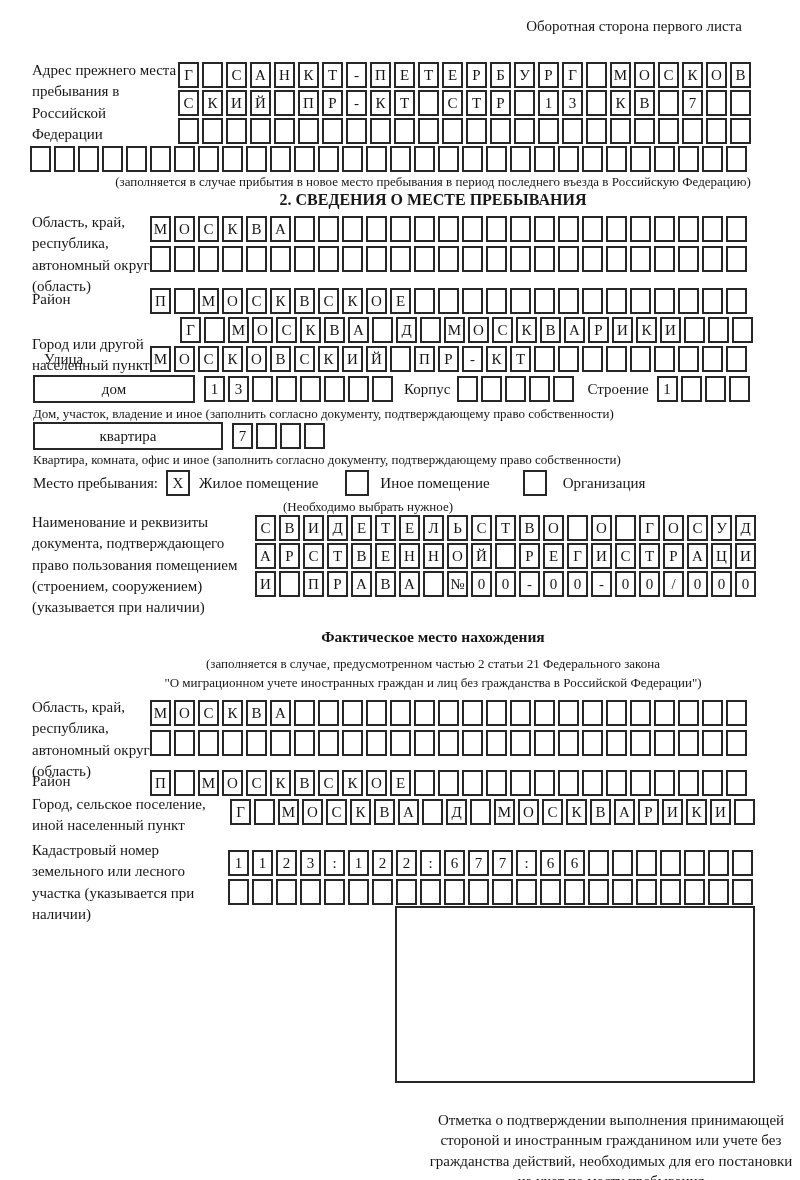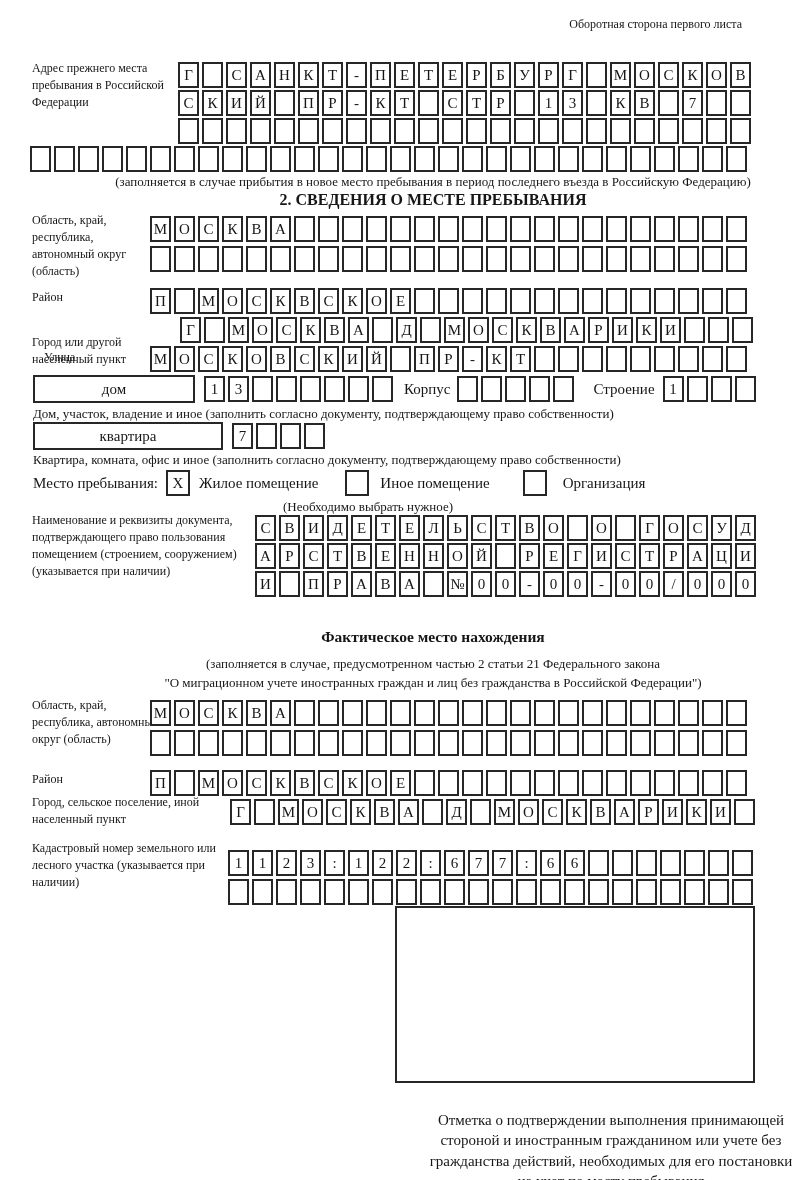--- a/index.html
+++ b/index.html
@@ -3,21 +3,21 @@
 <meta charset="utf-8">
 <style>
   html,body{margin:0;padding:0;background:#fff;}
   #page{position:relative;width:800px;height:1180px;background:#fff;
         font-family:"Liberation Serif","DejaVu Serif",serif;color:#161616;}
   .abs{position:absolute;}
   .row{display:flex;gap:3px;}
   .cell{width:21px;height:26px;border:2px solid #272727;box-sizing:border-box;
         display:flex;align-items:center;justify-content:center;
         font-size:15px;line-height:1;background:#fff;flex:0 0 auto;}
-  .lbl{font-size:12px;line-height:1.42;}
+  .lbl{font-size:15px;line-height:1.42;}
   .cap{font-size:13px;line-height:1.3;}
   .center{text-align:center;padding-left:33px;}
   .bold{font-weight:bold;}
   .labelbox{border:2px solid #272727;box-sizing:border-box;height:28px;
         display:flex;align-items:center;justify-content:center;font-size:15px;}
   .inline-lbl{font-size:15px;white-space:nowrap;}
   .flexrow{display:flex;align-items:center;}
   .stampbox{border:2px solid #272727;box-sizing:border-box;background:#fff;}
 </style>
 </head>
@@ -297,21 +297,21 @@
         <span class="cell"></span>
       </div>
     <div class="inline-lbl" style="margin-left:11px;">Корпус</div>
     <div class="row" style="margin-left:7px;">
         <span class="cell"></span>
         <span class="cell"></span>
         <span class="cell"></span>
         <span class="cell"></span>
         <span class="cell"></span>
       </div>
-    <div class="inline-lbl" style="margin-left:19px;">Строение</div>
+    <div class="inline-lbl" style="margin-left:13px;">Строение</div>
     <div class="row" style="margin-left:8px;">
         <span class="cell">1</span>
         <span class="cell"></span>
         <span class="cell"></span>
         <span class="cell"></span>
       </div>
   </div>
   <div class="abs cap" style="left:33px;top:406px;">Дом, участок, владение и иное (заполнить согласно документу, подтверждающему право собственности)</div>
 
   <div class="abs flexrow" style="left:33px;top:422px;">

